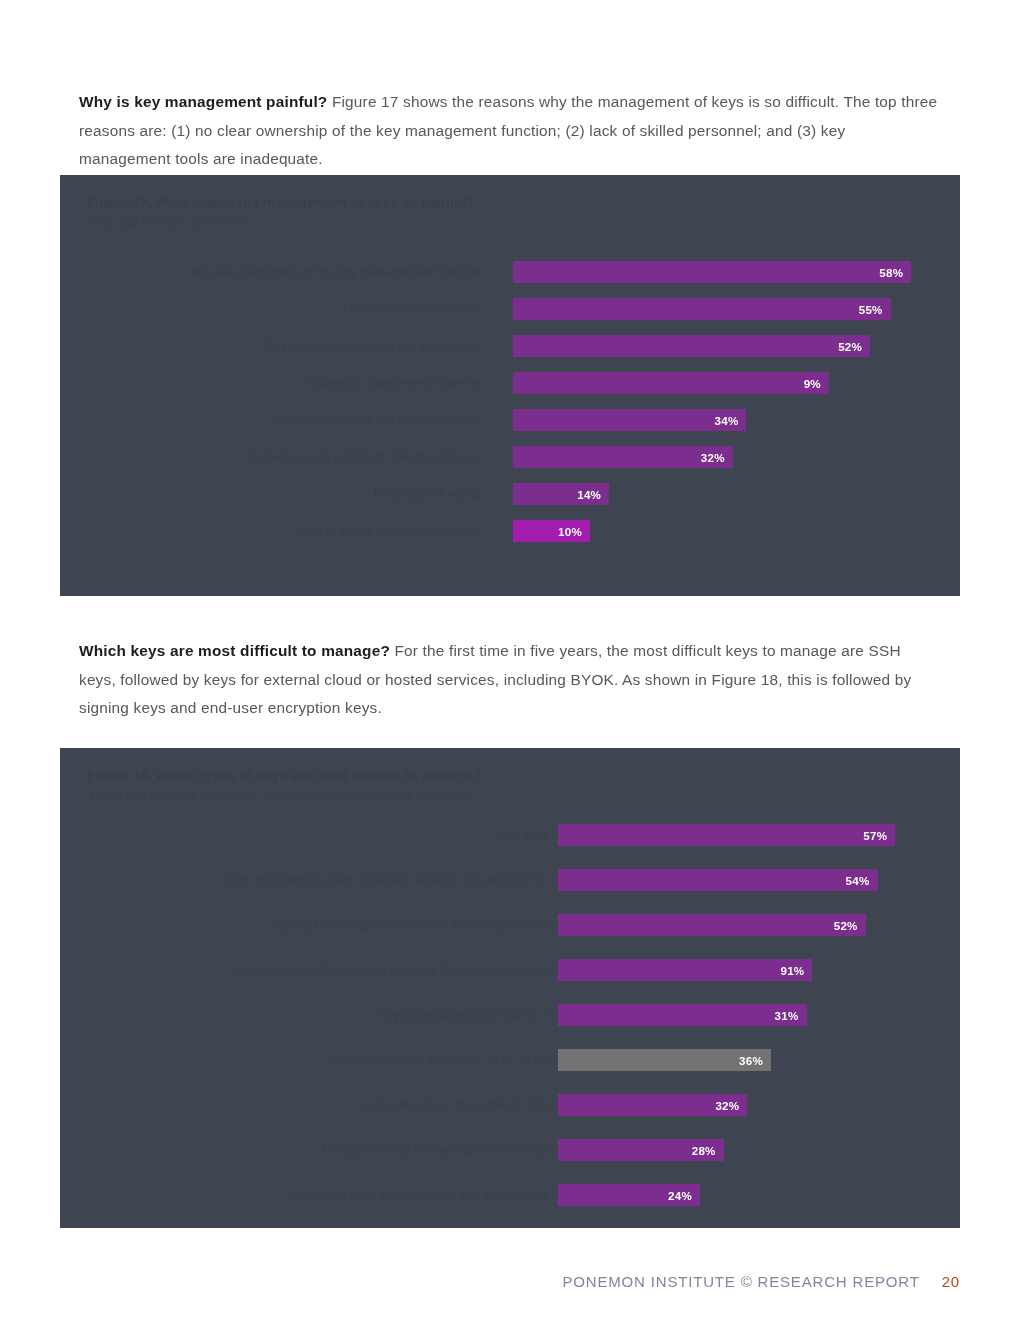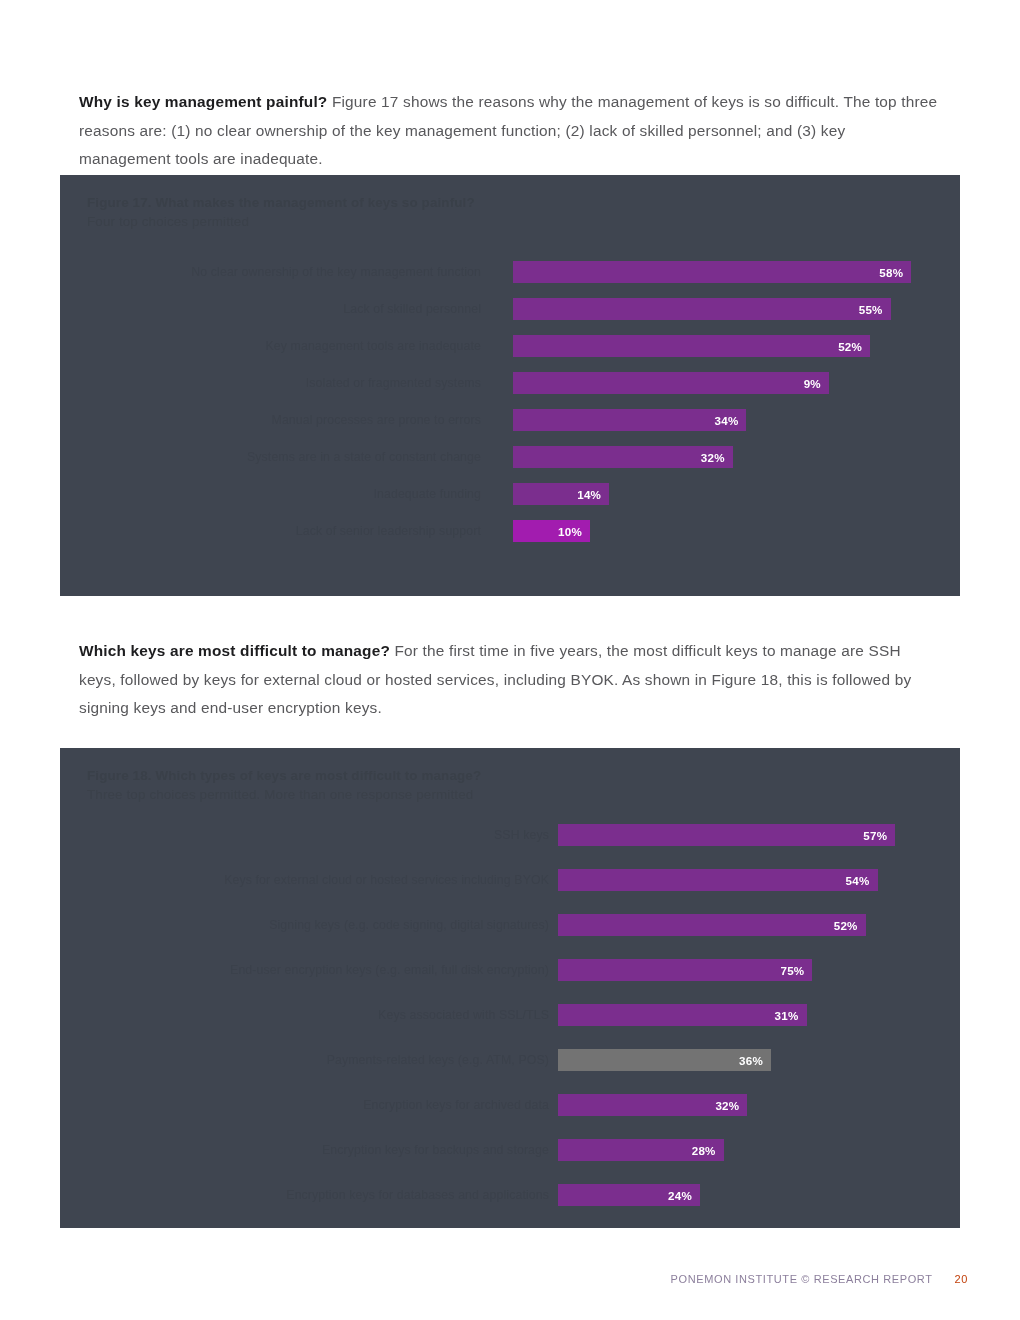--- a/index.html
+++ b/index.html
@@ -118,26 +118,26 @@
     font-weight: 700;
     color: #ffffff;
     letter-spacing: 0.02em;
     padding-right: 8px;
     white-space: nowrap;
   }
 
   
   .footer {
     position: absolute;
-    right: 52px;
+    right: 60px;
     top: 1273px;
     display: flex;
     align-items: baseline;
     gap: 22px;
-    font-size: 11px;
+    font-size: 15px;
     color: #8c7f9c;
     letter-spacing: 0.055em;
   }
   .footer .page-num { color: #c2410c; }
 </style>
 </head>
 <body>
 
 <div class="page">
 
@@ -226,21 +226,21 @@
         </div>
         <div class="bar-row">
           <div class="bar-label">Signing keys (e.g. code signing, digital signatures)</div>
           <div class="bar" style="width: 307.667px; background: rgb(123, 46, 142);">
             <span class="bar-value">52%</span>
           </div>
         </div>
         <div class="bar-row">
           <div class="bar-label">End-user encryption keys (e.g. email, full disk encryption)</div>
           <div class="bar" style="width: 254.417px; background: rgb(123, 46, 142);">
-            <span class="bar-value">75%</span>
+            <span class="bar-value">91%</span>
           </div>
         </div>
         <div class="bar-row">
           <div class="bar-label">Keys associated with SSL/TLS</div>
           <div class="bar" style="width: 248.5px; background: rgb(123, 46, 142);">
             <span class="bar-value">31%</span>
           </div>
         </div>
         <div class="bar-row">
           <div class="bar-label">Payments-related keys (e.g. ATM, POS)</div>

